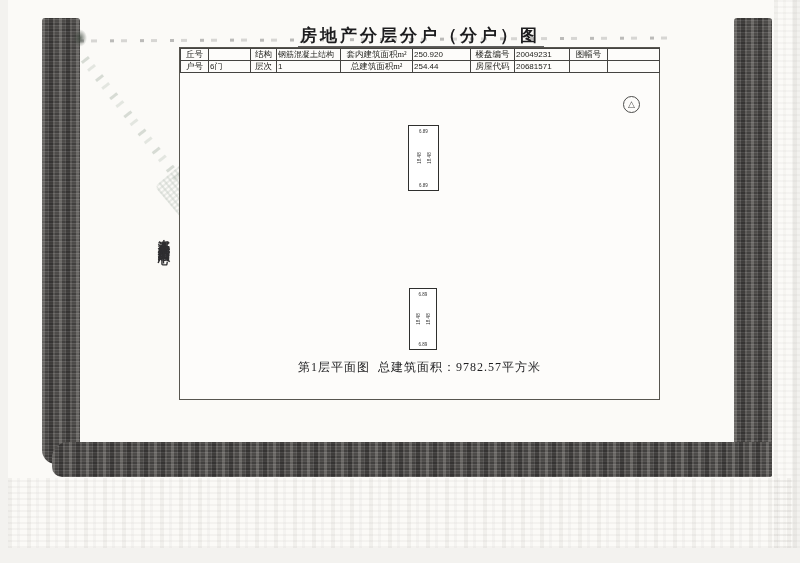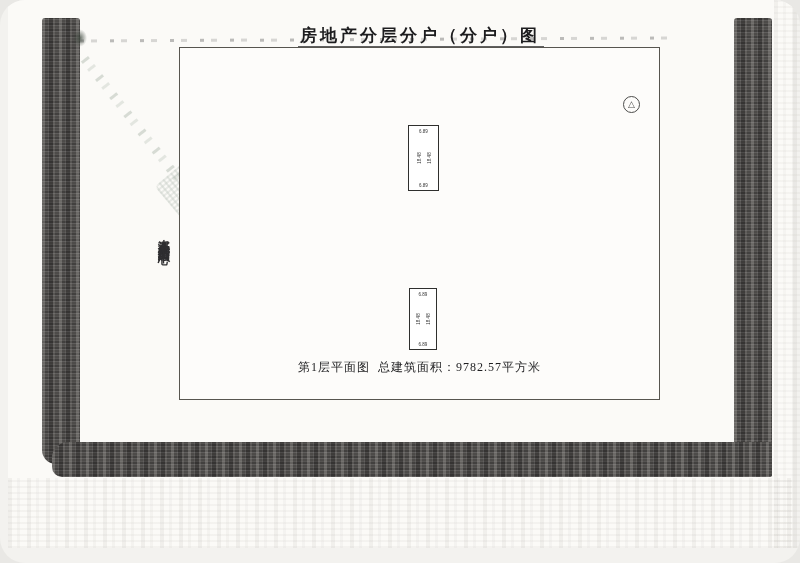--- a/index.html
+++ b/index.html
@@ -1,17 +1,17 @@
 <!DOCTYPE html>
 <html><head>
 <meta charset="utf-8">
 <style>
   html,body{margin:0;padding:0;background:#e9e8e5;}
   #scan{position:relative;width:800px;height:563px;overflow:hidden;
-        background:#f3f2ef;font-family:"Liberation Serif",serif;border-radius:25px;}
+        background:#f3f2ef;font-family:"Liberation Serif",serif;}
 
   
   .paper{position:absolute;left:8px;top:0;width:784px;height:548px;background:#fbfaf7;}
 
   
   .dark{
     background-color:#4d4b49;
     background-image:
       repeating-linear-gradient(90deg, rgba(235,232,226,.20) 0 3px, rgba(0,0,0,0) 3px 6px,
         rgba(255,255,255,.07) 6px 7px, rgba(0,0,0,.20) 7px 11px, rgba(210,206,200,.14) 11px 13px, rgba(0,0,0,0) 13px 17px),
@@ -119,20 +119,44 @@
           <col style="width:26px">
           <col style="width:64px">
         <col style="width:72px">
           <col style="width:58px">
           <col style="width:44px">
           <col style="width:55px">
         <col style="width:38px">
           <col style="width:52px">
       </colgroup>
       <tbody>
+          <tr>
+        <td class="lab">丘号</td>
+        <td class="val"></td>
+        <td class="lab">结构</td>
+        <td class="val">钢筋混凝土结构</td>
+        <td class="lab">套内建筑面积m²</td>
+        <td class="val">250.920</td>
+        <td class="lab">楼盘编号</td>
+        <td class="val">20049231</td>
+        <td class="lab">图幅号</td>
+        <td class="val"></td>
+      </tr>
+      <tr>
+        <td class="lab">户号</td>
+        <td class="val">6门</td>
+        <td class="lab">层次</td>
+        <td class="val">1</td>
+        <td class="lab">总建筑面积m²</td>
+        <td class="val">254.44</td>
+        <td class="lab">房屋代码</td>
+        <td class="val">20681571</td>
+        <td class="lab"></td>
+        <td class="val"></td>
+      </tr>
     </tbody>
       </table>
 
     <div class="logo">△</div>
 
     <div class="unit" style="left:228px;top:77px;width:29px;height:64px;">
       <div class="dim-h dim-top">6.89</div>
       <div class="mid">
         <span>18.48</span>
         <span>18.48</span>

